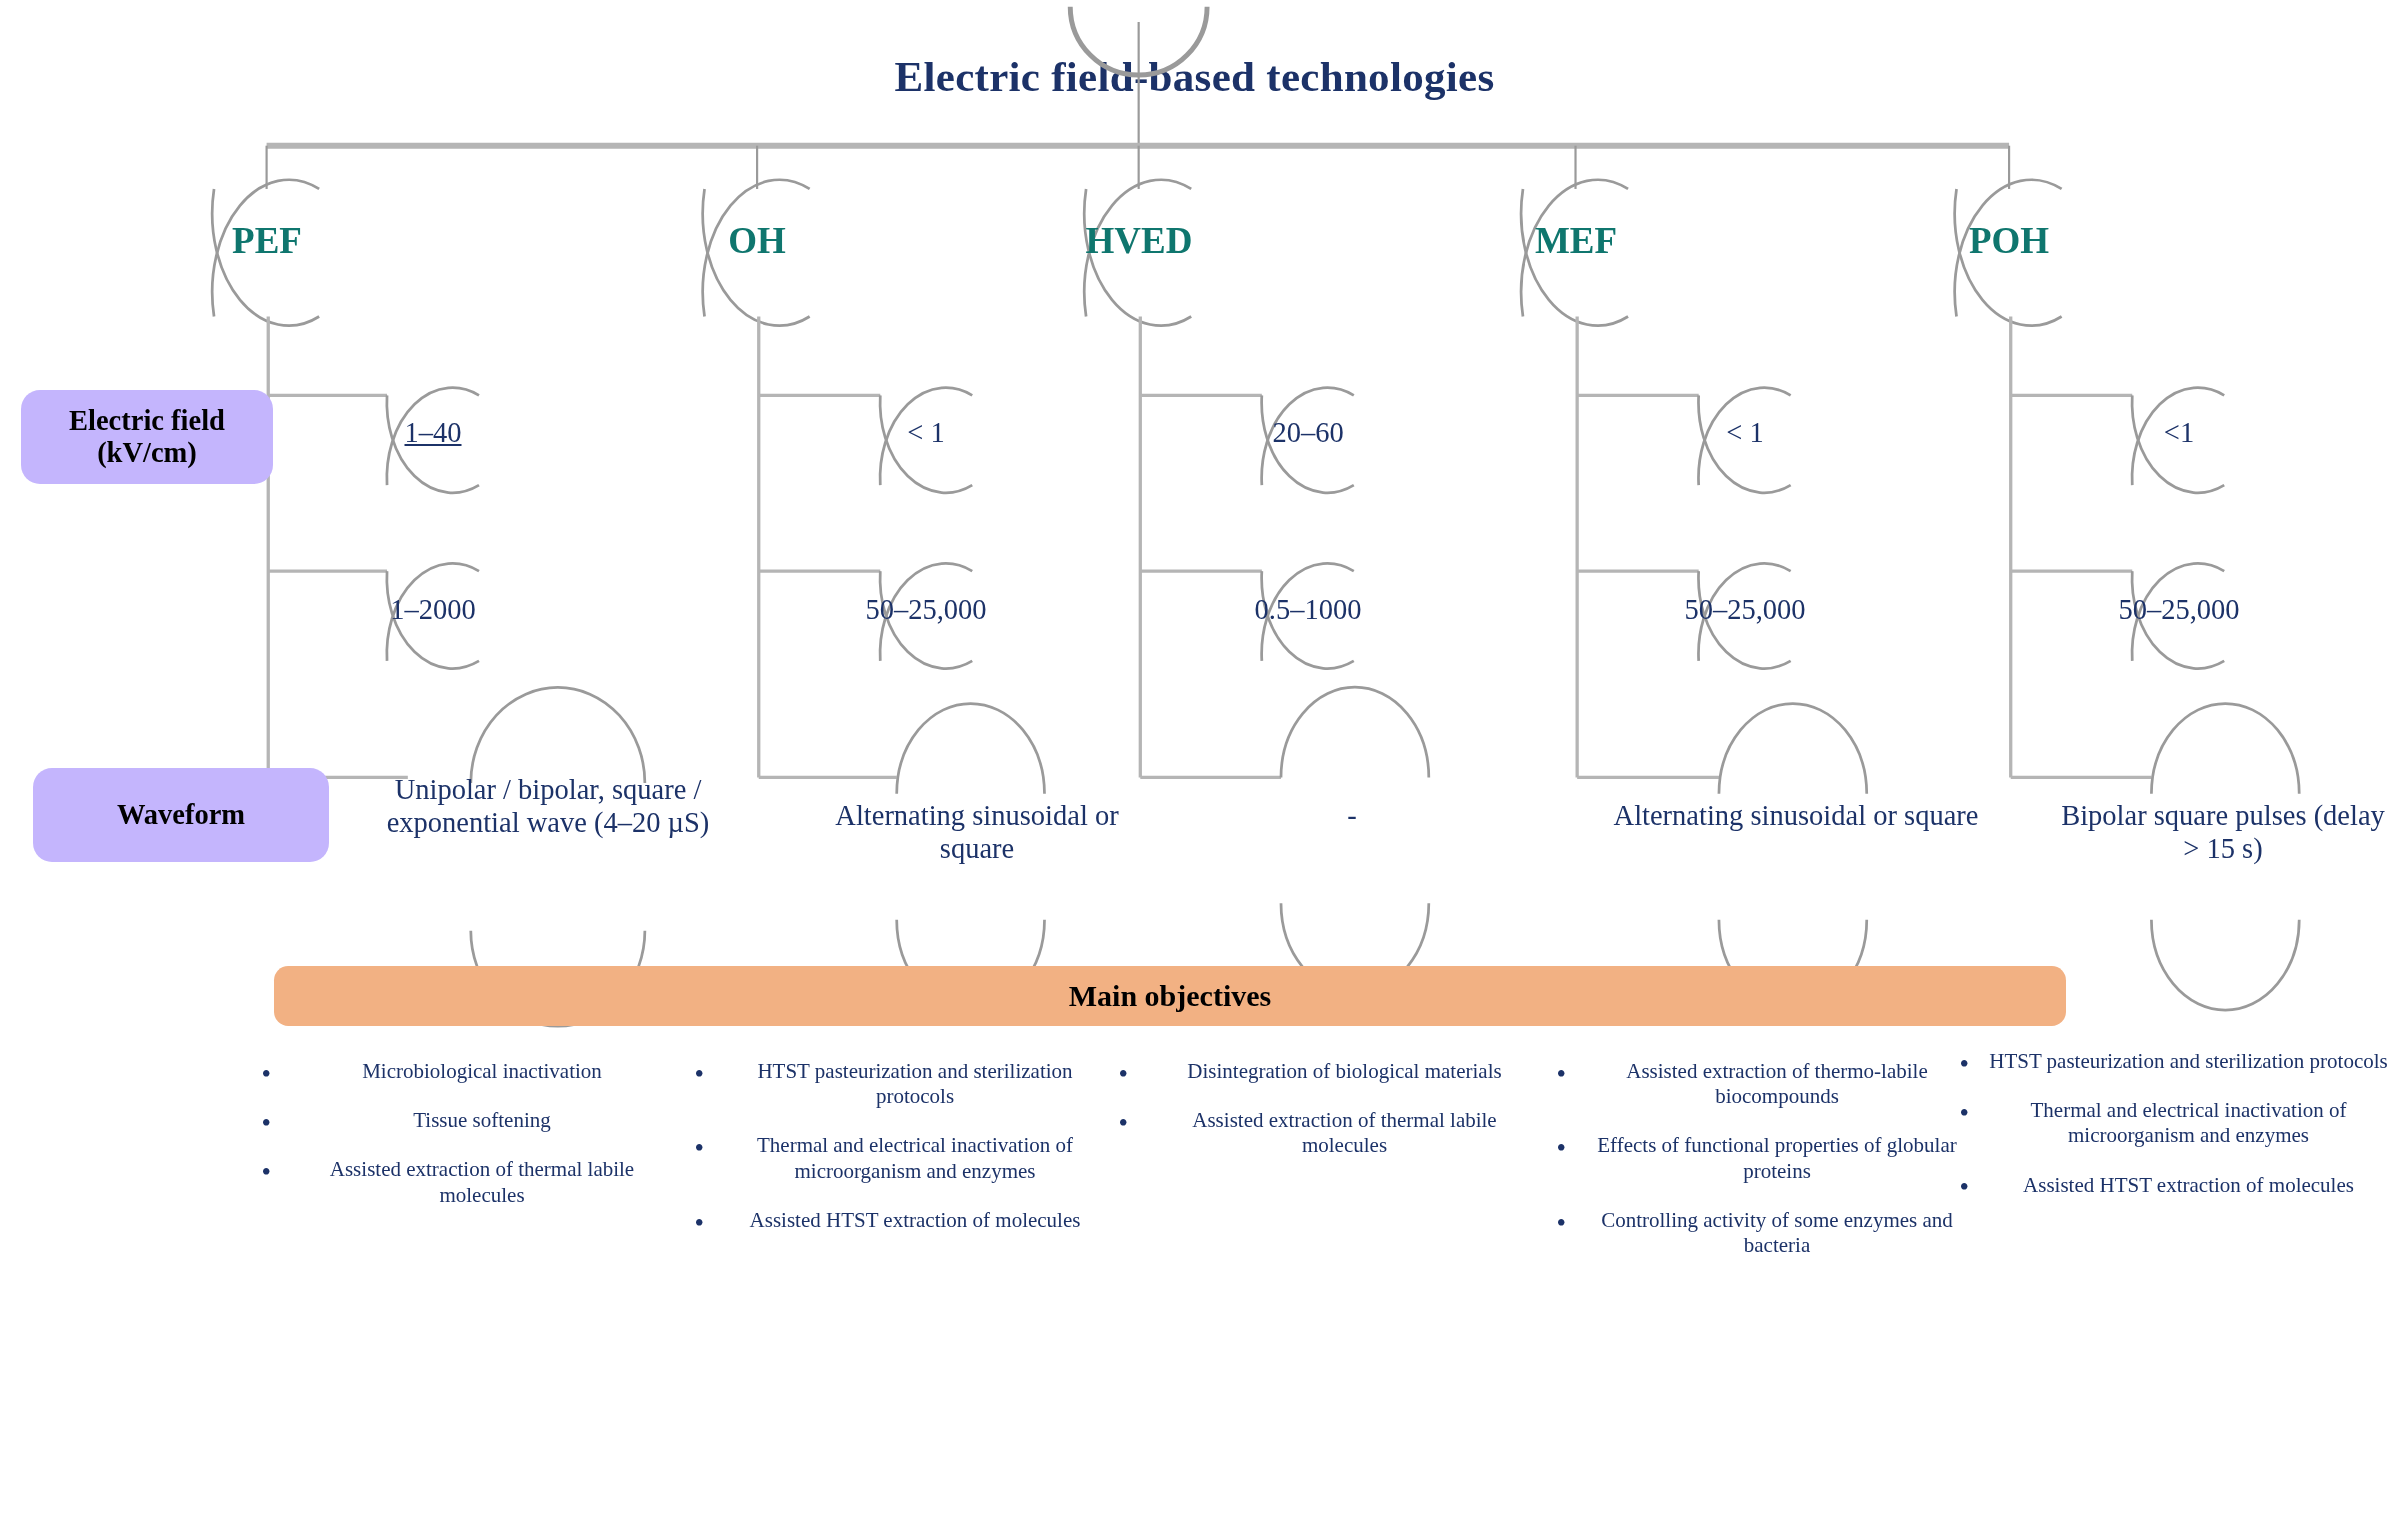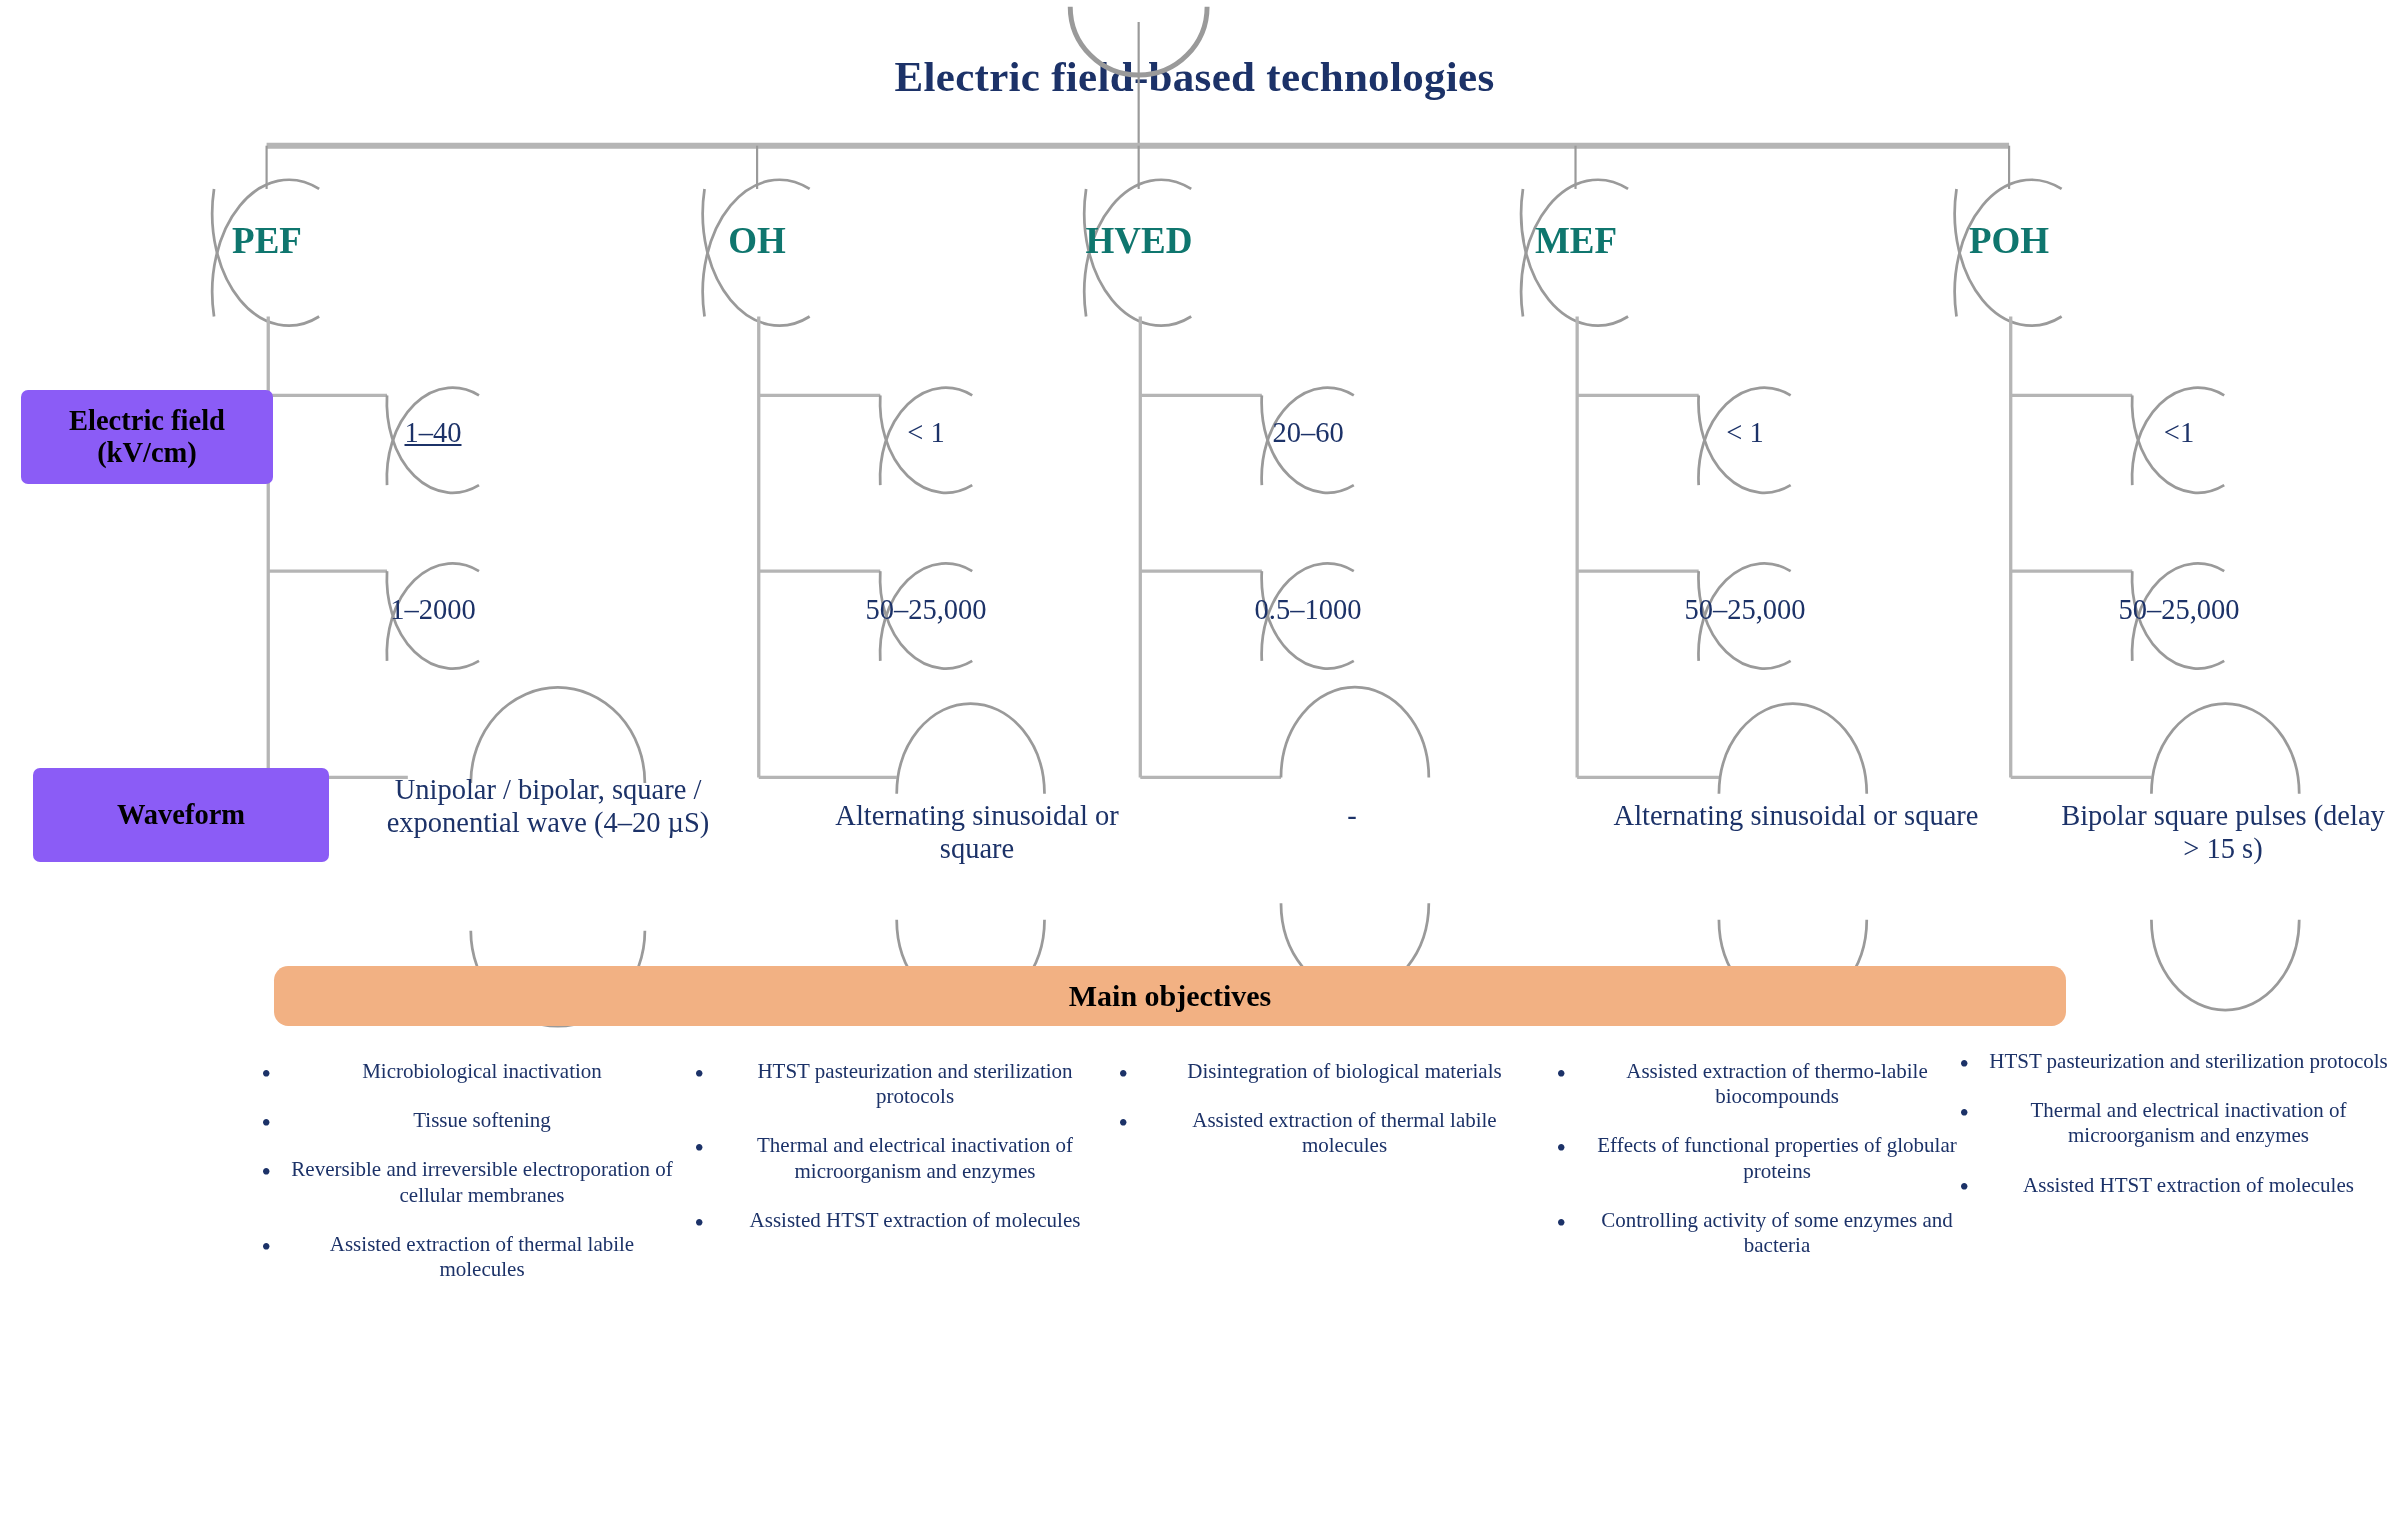--- a/index.html
+++ b/index.html
@@ -26,22 +26,22 @@
   .tech-label{
     position:absolute;
     font-size:37px;font-weight:bold;color:#0f766e;
     text-align:center;
     transform:translateX(-50%);
   }
 
   
   .rowlabel{
     position:absolute;
-    background:#8b5cf6;
-    border-radius:7px;
+    background:#c4b5fd;
+    border-radius:19px;
     color:#000000;
     font-weight:bold;
     font-size:28.5px;
     line-height:1.12;
     display:flex;align-items:center;justify-content:center;
     text-align:center;
     box-sizing:border-box;
     padding:3.3px 5.5px;
   }
 
@@ -222,21 +222,20 @@
   <div class="cell" style="left:1796px;top:799px;width:383px;">Alternating sinusoidal or square</div>
   <div class="cell" style="left:2223px;top:799px;width:339px;">Bipolar square pulses (delay &gt; 15 s)</div>
 
   <div class="banner" style="left:274px;top:966px;width:1792px;height:60px;">
     <span>Main objectives</span>
   </div>
 
   <div class="bulcol" style="left:257px;top:1059px;width:416px;">
     <div class="bullet">Microbiological inactivation</div>
     <div class="bullet">Tissue softening</div>
-    <div class="bullet">Reversible and irreversible electroporation of cellular membranes</div>
     <div class="bullet">Assisted extraction of thermal labile molecules</div>
   </div>
 
   <div class="bulcol" style="left:690px;top:1059px;width:416px;">
     <div class="bullet">HTST pasteurization and sterilization protocols</div>
     <div class="bullet">Thermal and electrical inactivation of microorganism and enzymes</div>
     <div class="bullet">Assisted HTST extraction of molecules</div>
   </div>
 
   <div class="bulcol" style="left:1114px;top:1059px;width:427px;">

